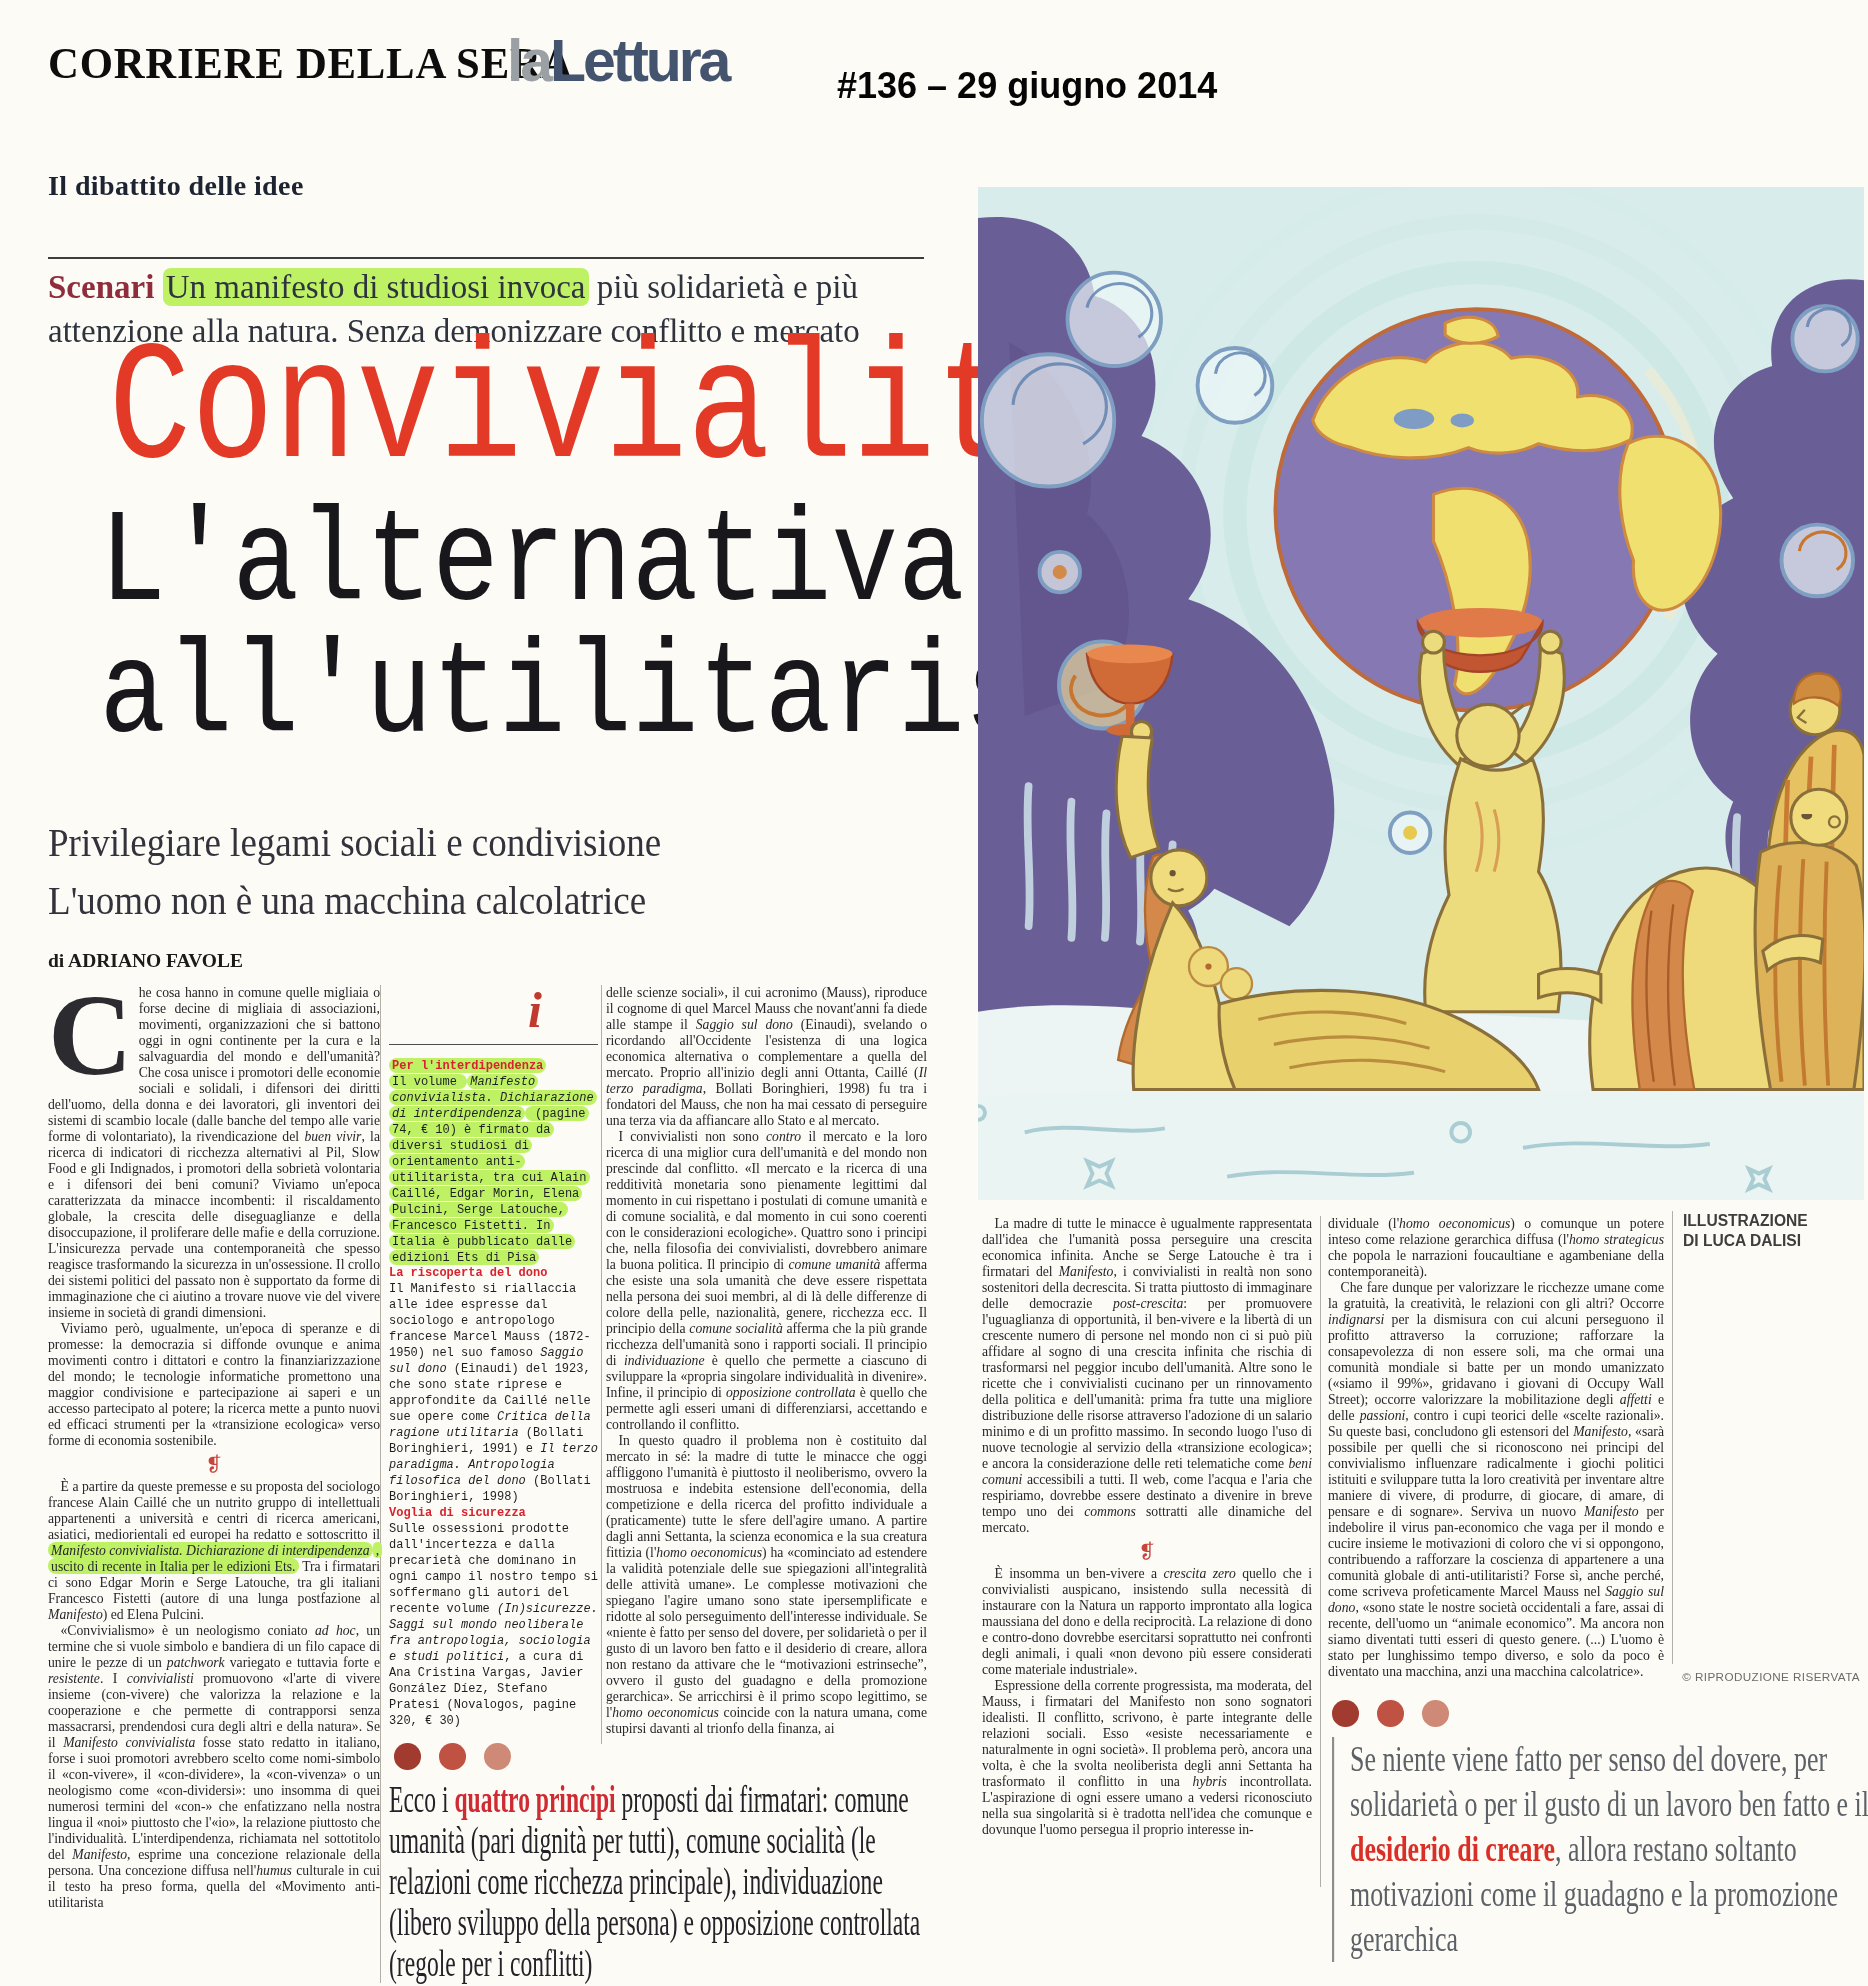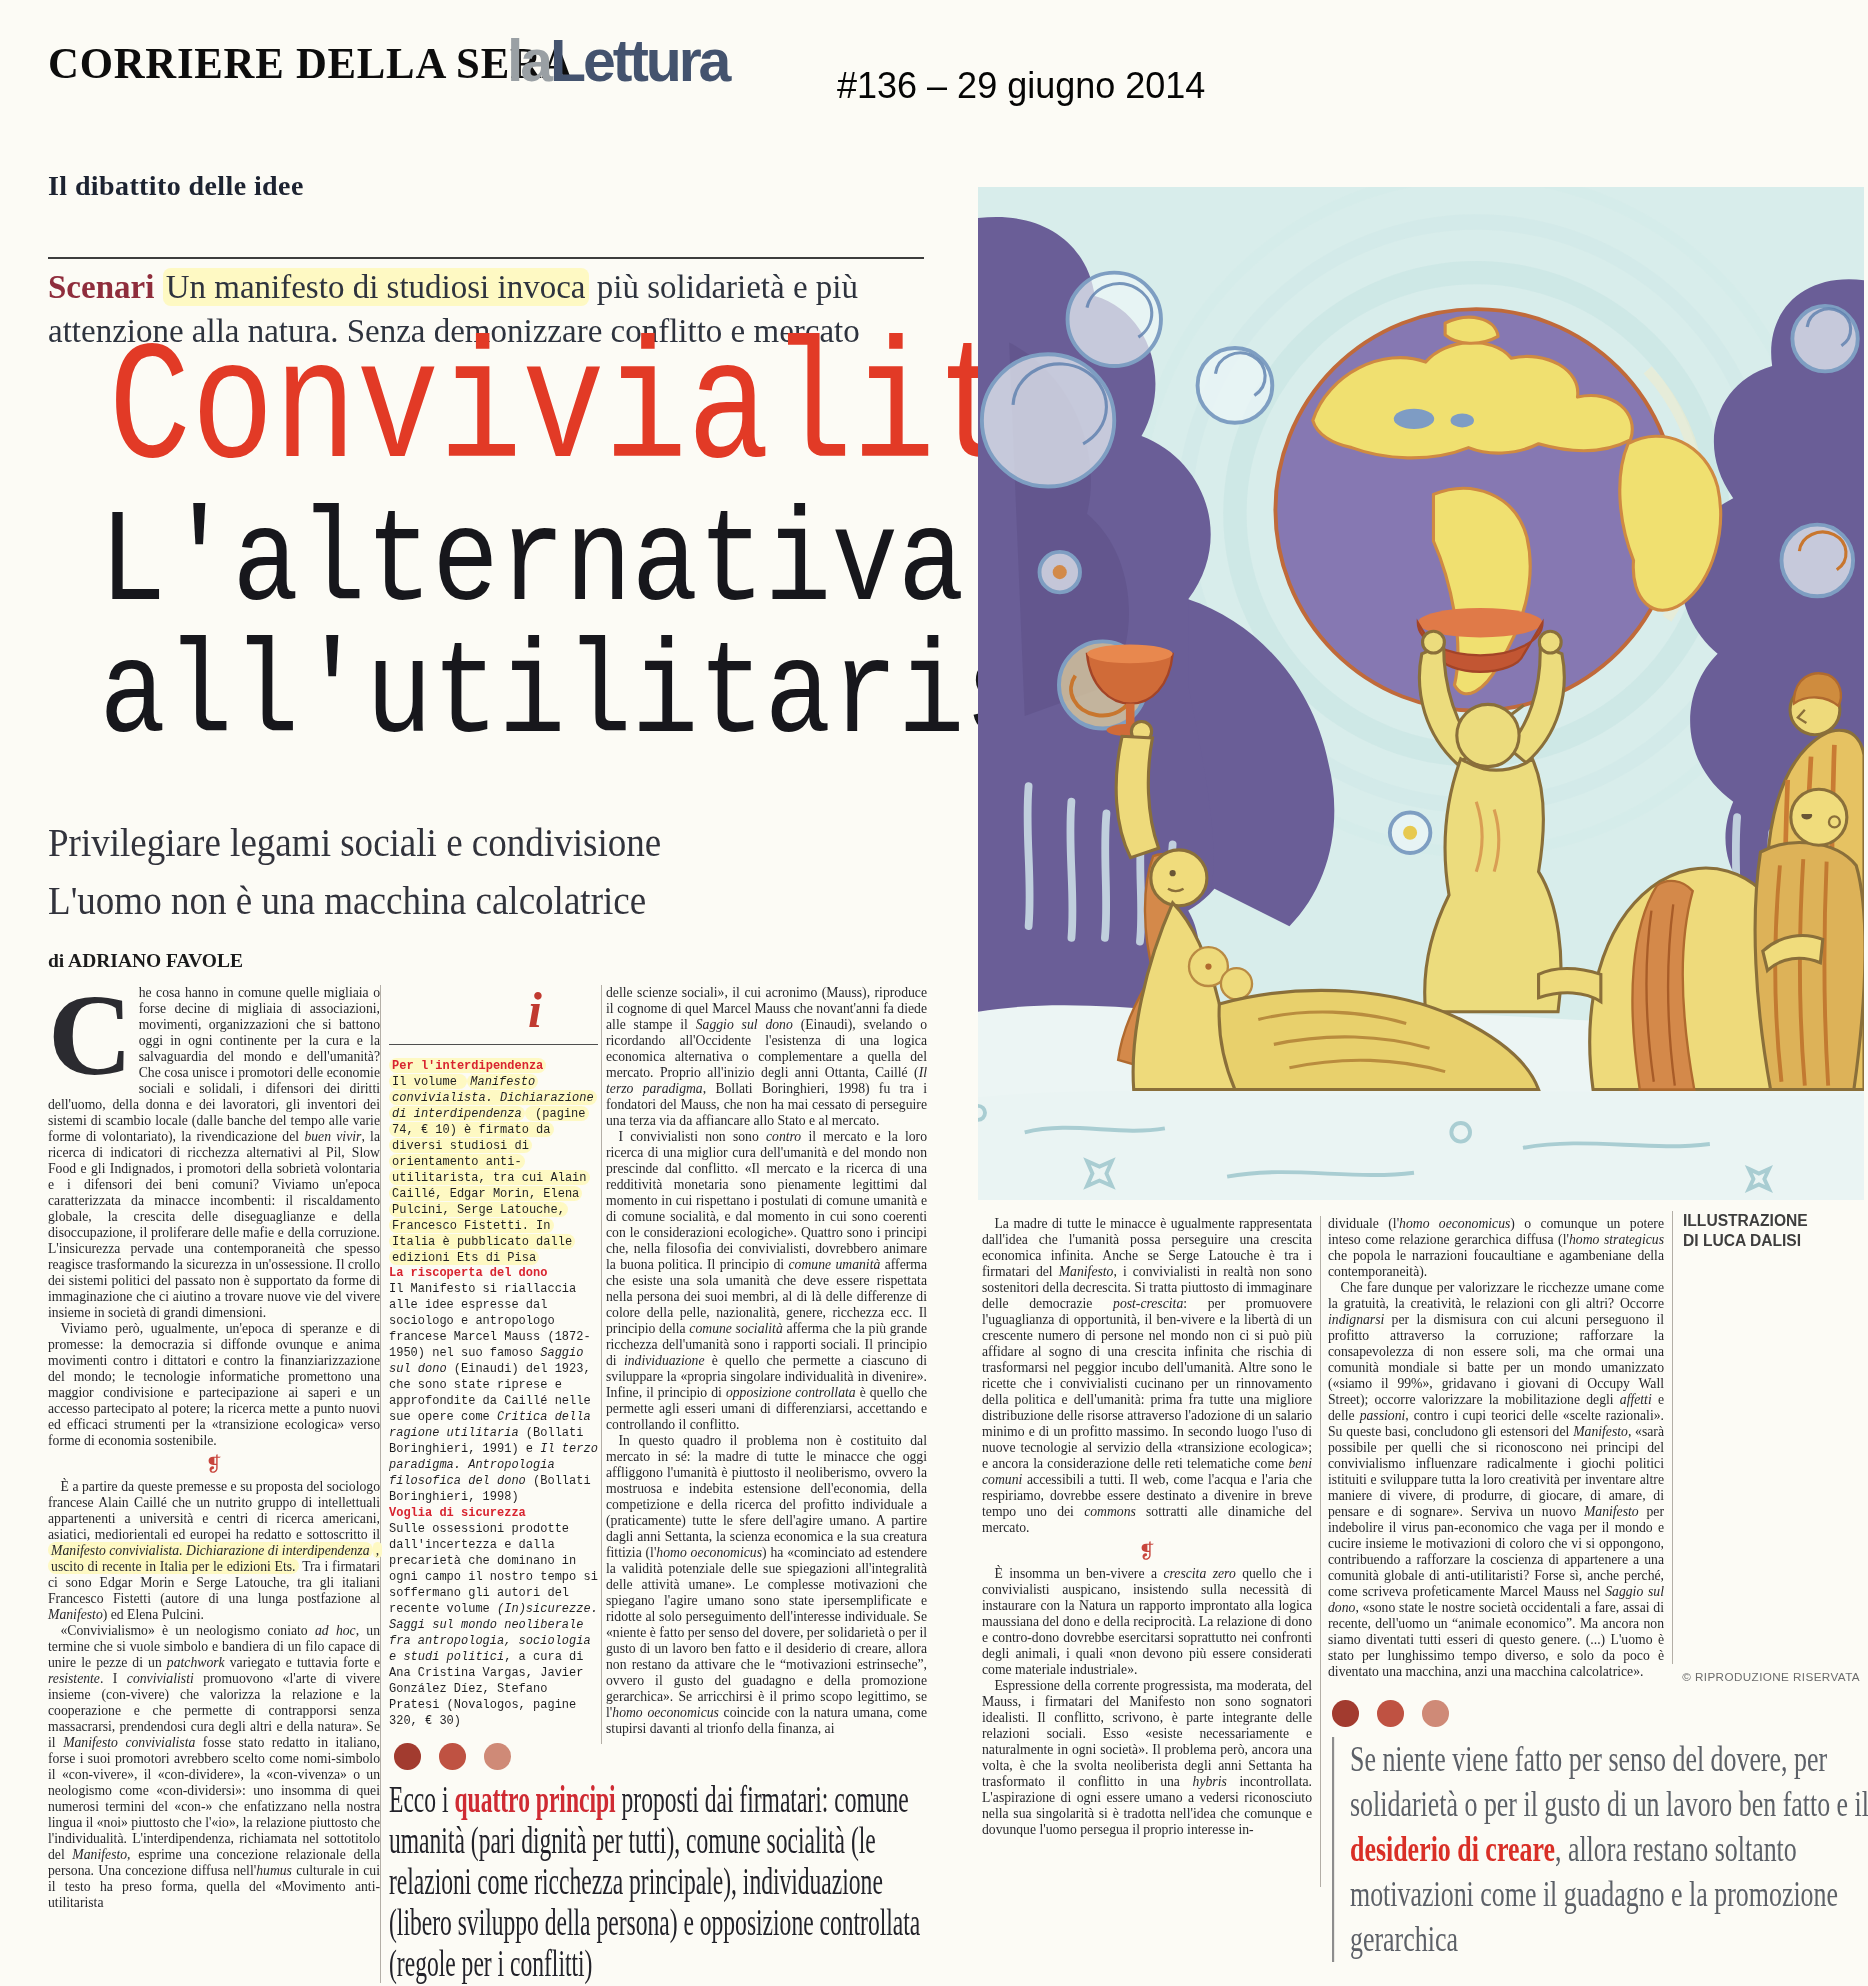--- a/index.html
+++ b/index.html
@@ -6,21 +6,21 @@
   #page{position:relative;width:1869px;height:1986px;background:#fcfbf5;overflow:hidden;font-family:"Liberation Serif",serif;}
   .abs{position:absolute;}
   .sans{font-family:"Liberation Sans",sans-serif;}
   .serif{font-family:"Liberation Serif",serif;}
 
   
   #masthead-cds{left:48px;top:37px;font-size:45px;font-weight:bold;letter-spacing:0.8px;color:#0d0d0d;transform:scaleX(.95);transform-origin:left top;}
   #masthead-lalettura{left:507px;top:26.5px;font-size:59px;font-weight:bold;letter-spacing:-3.1px;}
   #masthead-lalettura .la{color:#9aa0a4;}
   #masthead-lalettura .lettura{color:#44536e;margin-top:40px;}
-  #masthead-issue{left:837px;top:65px;font-size:36px;font-weight:normal;color:#050505;}
+  #masthead-issue{left:837px;top:65px;font-size:36px;font-weight:bold;color:#050505;}
 
   #section-title{left:48px;top:170px;font-size:28px;font-weight:bold;color:#1d2331;letter-spacing:0.4px;}
 
   #kicker-rule{left:48px;top:257px;width:876px;height:1.6px;background:#3d3d3d;}
   #kicker{left:48px;top:265px;width:881px;font-size:33px;line-height:44px;color:#2e333e;}
   .kicker-label{color:#8f2d3c;font-weight:bold;}
 
   #headline{left:26.5px;top:325px;width:906px;text-align:left;font-family:Liberation Mono, monospace;}
   #headline-main{font-size:168px;line-height:173px;color:#e23a26;transform:scaleX(.82);transform-origin:center top;white-space:nowrap;}
   .headline-sub{font-size:132px;line-height:132px;color:#17171c;transform:scaleX(.84);transform-origin:center top;white-space:nowrap;}
@@ -39,21 +39,21 @@
   #col5{left:1328px;top:1216px;width:336px;}
 
   .vrule{width:0.8px;background:#b3aea6;}
   #vrule1{left:380px;top:985px;height:998px;}
   #vrule2{left:601px;top:985px;height:759px;}
   #vrule3{left:1320px;top:1216px;height:671px;}
   #vrule4{left:1672px;top:1211px;height:453px;}
 
   .dropcap{float:left;font-size:117px;line-height:93px;padding:3.1px 6.2px 0 0;color:#2b2b30;font-weight:bold;}
   .it{font-style:italic;}
-  .hl{background:#fef9c3;border-radius:7.8px;padding:0.8px 3.1px;-webkit-box-decoration-break:clone;box-decoration-break:clone;}
+  .hl{background:#bef264;border-radius:7.8px;padding:0.8px 3.1px;-webkit-box-decoration-break:clone;box-decoration-break:clone;}
   .redb{color:#cf2b33;font-weight:bold;}
   .pilcrow{text-align:center !important;text-indent:0 !important;color:#c8453c;font-size:20px;line-height:25px;margin:3.1px 0 1.6px 0 !important;font-family:"DejaVu Sans",sans-serif;}
 
   
   #sb-icon{text-align:right;padding-right:56px;font-size:50px;font-style:italic;font-weight:bold;color:#c13a30;line-height:51px;}
   #sb-rule{border:none;border-top:1.6px solid #4e4e4e;margin:7.8px 0 12.5px 0;}
   .sb{font-family:Liberation Mono, monospace;font-size:12px;line-height:16px;text-align:left;color:#1f1f22;}
   .sb-h{color:#d8232f;font-weight:bold;}
   .sb-block{margin:0;}
 

